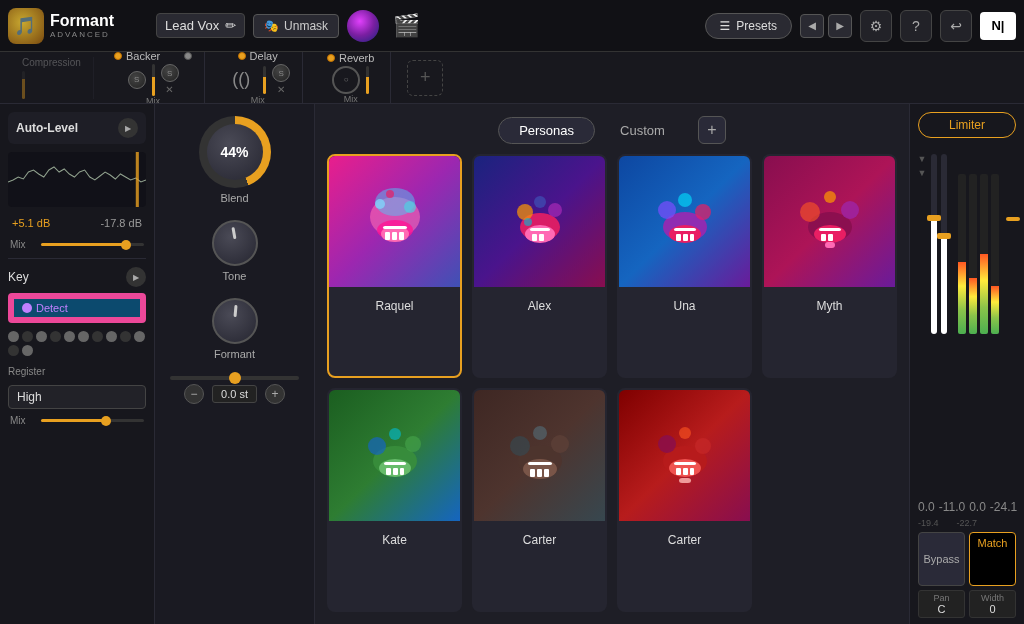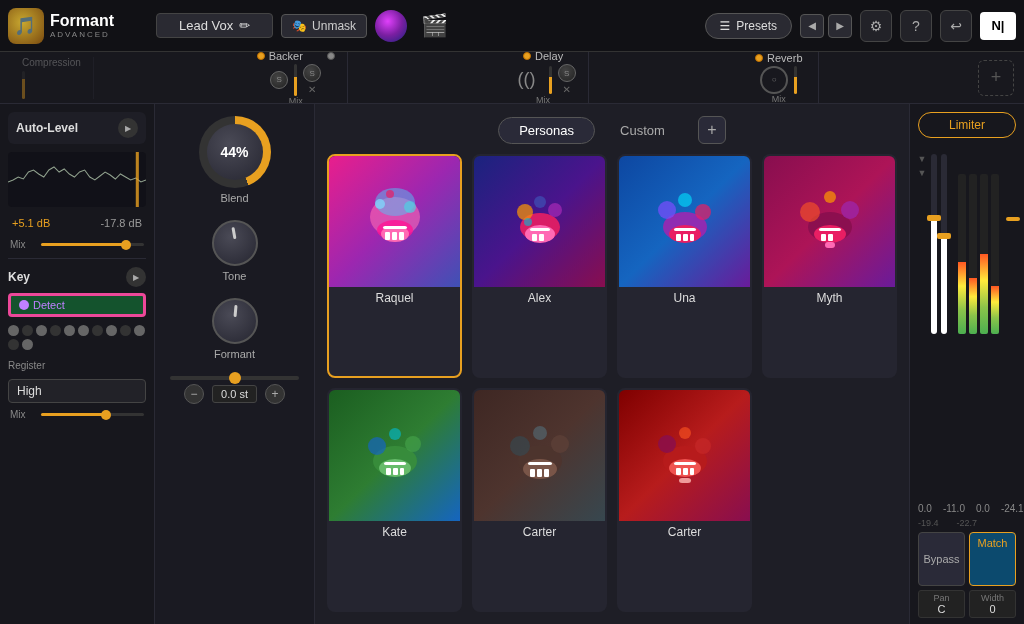--- a/index.html
+++ b/index.html
@@ -5,33 +5,33 @@
     * { box-sizing: border-box; margin: 0; padding: 0; }
     body { width: 1024px; height: 624px; background: #1a1a1f; font-family: 'Arial', sans-serif; overflow: hidden; color: #ccc; font-size: 12px; }
 
     
     .top-bar { display: flex; align-items: center; background: #111115; height: 52px; padding: 0 8px; gap: 8px; border-bottom: 1px solid #333; }
     .logo-area { display: flex; align-items: center; gap: 6px; width: 140px; }
     .logo-icon { width: 36px; height: 36px; background: radial-gradient(circle at 40% 40%, #c8a830, #7a4a10); border-radius: 8px; display: flex; align-items: center; justify-content: center; font-size: 18px; }
     .logo-text { display: flex; flex-direction: column; }
     .logo-name { color: #fff; font-size: 16px; font-weight: bold; }
     .logo-sub { color: #888; font-size: 8px; letter-spacing: 2px; }
-    .track-label { background: #2a2a32; border: 1px solid #444; border-radius: 4px; padding: 4px 22px; color: #ddd; font-size: 13px; display: flex; align-items: center; gap: 6px; }
+    .track-label { background: #2a2a32; border: 1px solid #444; border-radius: 4px; padding: 4px 8px; color: #ddd; font-size: 13px; display: flex; align-items: center; gap: 6px; }
     .unmask-btn { background: #2a2a32; border: 1px solid #555; border-radius: 4px; padding: 4px 10px; color: #ccc; font-size: 12px; display: flex; align-items: center; gap: 5px; }
     .orb-icon { width: 32px; height: 32px; background: radial-gradient(circle at 40% 35%, #e040fb, #7b1fa2, #1a237e); border-radius: 50%; }
     .film-icon { font-size: 22px; color: #888; padding: 0 6px; }
     .spacer { flex: 1; }
     .presets-btn { background: #2a2a32; border: 1px solid #555; border-radius: 20px; padding: 5px 14px; color: #ddd; font-size: 12px; display: flex; align-items: center; gap: 6px; }
     .nav-arrows { display: flex; gap: 4px; }
     .nav-arrow { width: 24px; height: 24px; background: #2a2a32; border: 1px solid #555; border-radius: 4px; display: flex; align-items: center; justify-content: center; color: #aaa; cursor: pointer; font-size: 10px; }
     .top-icon { width: 32px; height: 32px; background: #222228; border: 1px solid #444; border-radius: 6px; display: flex; align-items: center; justify-content: center; color: #aaa; cursor: pointer; font-size: 14px; }
     .ni-badge { width: 36px; height: 28px; background: #fff; border-radius: 4px; display: flex; align-items: center; justify-content: center; font-weight: bold; font-size: 13px; color: #000; }
 
     
-    .module-bar { display: flex; align-items: center; background: #18181e; height: 52px; border-bottom: 1px solid #2a2a35; padding: 0 10px; gap: 8px; overflow: hidden; justify-content: space-between; }
+    .module-bar { display: flex; align-items: center; background: #18181e; height: 52px; border-bottom: 1px solid #2a2a35; padding: 0 10px; gap: 8px; overflow: hidden; }
     .module { display: flex; flex-direction: column; align-items: center; padding: 4px 12px; min-width: 80px; border-right: 1px solid #2a2a35; }
     .module-header { display: flex; align-items: center; gap: 4px; margin-bottom: 2px; }
     .module-dot { width: 8px; height: 8px; border-radius: 50%; background: #e8a020; border: 1px solid #c07000; }
     .module-name { color: #bbb; font-size: 11px; }
     .module-controls { display: flex; align-items: center; gap: 6px; }
     .module-fader { width: 3px; height: 28px; background: linear-gradient(to top, #e8a020, #e8a020 60%, #333 60%); border-radius: 2px; cursor: pointer; }
     .module-knob-s { width: 18px; height: 18px; border-radius: 50%; background: radial-gradient(circle at 40% 35%, #444, #222); border: 1px solid #666; display: flex; align-items: center; justify-content: center; font-size: 8px; color: #888; }
     .module-x { color: #666; font-size: 10px; cursor: pointer; }
     .module-mix { color: #777; font-size: 9px; }
     .add-module { width: 36px; height: 36px; border: 1px dashed #444; border-radius: 6px; display: flex; align-items: center; justify-content: center; color: #555; font-size: 18px; cursor: pointer; margin-left: 8px; }
@@ -52,22 +52,22 @@
     .level-positive { color: #e8a020; font-size: 11px; }
     .level-negative { color: #999; font-size: 11px; }
     .mix-row { display: flex; align-items: center; gap: 6px; padding: 0 2px; }
     .mix-label { color: #888; font-size: 10px; width: 25px; }
     .mix-slider { flex: 1; height: 3px; background: #333; border-radius: 2px; position: relative; cursor: pointer; }
     .mix-slider-fill { height: 100%; background: #e8a020; border-radius: 2px; width: 80%; }
     .mix-slider-thumb { width: 10px; height: 10px; background: #e8a020; border-radius: 50%; position: absolute; top: -3.5px; left: 78%; }
     .divider { height: 1px; background: #2a2a35; }
     .key-section { display: flex; flex-direction: column; gap: 6px; }
     .key-header { display: flex; align-items: center; justify-content: space-between; }
-    .key-title { color: #ddd; font-size: 12px; font-weight: bold; }
-    .detect-btn { background: #14532d; border: 3px solid #ec4899; border-radius: 4px; padding: 3px 8px; color: #c080ff; font-size: 11px; display: flex; align-items: center; gap: 4px; cursor: pointer; }
+    .key-title { color: #ddd; font-size: 12px; font-weight: normal; }
+    .detect-btn { background: #0c4a6e; border: 6px solid #ec4899; border-radius: 4px; padding: 3px 8px; color: #c080ff; font-size: 11px; display: flex; align-items: center; gap: 4px; cursor: pointer; }
     .key-select { background: #222228; border: 1px solid #444; border-radius: 4px; color: #ddd; font-size: 12px; padding: 4px 8px; width: 100%; cursor: pointer; appearance: none; }
     .dots-row { display: flex; gap: 3px; flex-wrap: wrap; padding: 2px 0; }
     .dot { width: 11px; height: 11px; border-radius: 50%; background: #333; }
     .dot.active { background: #666; }
     .register-row { display: flex; align-items: center; justify-content: space-between; padding: 2px 0; }
     .register-label { color: #888; font-size: 10px; }
 
     
     .center-panel { width: 160px; background: #1a1a22; border-right: 1px solid #2a2a35; display: flex; flex-direction: column; align-items: center; padding: 12px 8px; gap: 16px; }
     .blend-knob-area { display: flex; flex-direction: column; align-items: center; gap: 4px; }
@@ -89,21 +89,21 @@
     .persona-panel { flex: 1; background: #1e1e26; display: flex; flex-direction: column; padding: 12px; gap: 10px; }
     .persona-tabs { display: flex; align-items: center; justify-content: center; gap: 4px; }
     .persona-tab { padding: 5px 20px; border-radius: 20px; cursor: pointer; font-size: 13px; color: #aaa; border: 1px solid transparent; }
     .persona-tab.active { background: #2a2a38; border-color: #555; color: #fff; }
     .custom-tab { color: #aaa; }
     .add-btn { width: 28px; height: 28px; background: #2a2a38; border: 1px solid #555; border-radius: 6px; display: flex; align-items: center; justify-content: center; color: #aaa; cursor: pointer; font-size: 16px; margin-left: 8px; }
     .persona-grid { display: grid; grid-template-columns: repeat(4, 1fr); gap: 10px; flex: 1; }
     .persona-card { border-radius: 8px; background: #252530; overflow: hidden; display: flex; flex-direction: column; align-items: center; cursor: pointer; border: 2px solid transparent; transition: border-color 0.2s; }
     .persona-card.selected { border-color: #e8a020; }
     .persona-img { width: 100%; aspect-ratio: 1; display: flex; align-items: center; justify-content: center; font-size: 48px; position: relative; overflow: hidden; }
-    .persona-name { color: #ddd; font-size: 12px; padding: 4px 0 6px; text-align: center; }
+    .persona-name { color: #ddd; font-size: 12px; padding: 12px 0 6px; text-align: center; }
 
     
     .persona-raquel .persona-img { background: linear-gradient(135deg, #e91e8c 0%, #9c27b0 50%, #3f51b5 100%); }
     .persona-alex .persona-img { background: linear-gradient(135deg, #1a237e 0%, #4a148c 50%, #880e4f 100%); }
     .persona-una .persona-img { background: linear-gradient(135deg, #0d47a1 0%, #1565c0 50%, #6a1b9a 100%); }
     .persona-myth .persona-img { background: linear-gradient(135deg, #880e4f 0%, #ad1457 50%, #6a1b9a 100%); }
     .persona-kate .persona-img { background: linear-gradient(135deg, #1b5e20 0%, #2e7d32 50%, #1565c0 100%); }
     .persona-johnny .persona-img { background: linear-gradient(135deg, #3e2723 0%, #4e342e 50%, #37474f 100%); }
     .persona-stacey .persona-img { background: linear-gradient(135deg, #006064 0%, #00838f 50%, #4dd0e1 100%); }
     .persona-carter .persona-img { background: linear-gradient(135deg, #7f0000 0%, #b71c1c 50%, #880e4f 100%); }
@@ -111,24 +111,24 @@
     
     .right-panel { width: 115px; background: #17171d; border-left: 1px solid #2a2a35; display: flex; flex-direction: column; }
     .limiter-btn { margin: 8px; background: transparent; border: 1.5px solid #e8a020; border-radius: 20px; color: #e8a020; font-size: 12px; padding: 5px 10px; text-align: center; cursor: pointer; }
     .vert-slider-track { width: 6px; background: #2a2a35; border-radius: 3px; height: 180px; position: relative; cursor: pointer; }
     .vert-slider-fill { position: absolute; bottom: 0; width: 100%; background: #fff; border-radius: 3px; }
     .vert-slider-thumb { width: 14px; height: 6px; background: #e8a020; border-radius: 2px; position: absolute; left: -4px; }
     .right-meters { display: flex; gap: 3px; padding: 0 6px; }
     .meter-track { width: 8px; background: #222; border-radius: 2px; height: 140px; position: relative; overflow: hidden; }
     .meter-fill { position: absolute; bottom: 0; width: 100%; background: linear-gradient(to top, #4caf50, #8bc34a, #ffeb3b, #ff5722); }
     .right-bottom { padding: 6px 8px; display: flex; flex-direction: column; gap: 4px; }
-    .level-numbers { display: flex; gap: 11px; font-size: 10px; color: #888; }
+    .level-numbers { display: flex; gap: 4px; font-size: 12px; color: #888; }
     .bypass-match-row { display: flex; gap: 4px; }
     .bypass-btn { flex: 1; background: #2a2a38; border: 1px solid #444; border-radius: 4px; color: #aaa; font-size: 11px; padding: 20px 0; text-align: center; cursor: pointer; }
-    .match-btn { flex: 1; background: #0c4a6e; border: 1px solid #e8a020; border-radius: 4px; color: #e8a020; font-size: 11px; padding: 4px 0; text-align: center; cursor: pointer; }
+    .match-btn { flex: 1; background: #000000; border: 1px solid #e8a020; border-radius: 4px; color: #e8a020; font-size: 11px; padding: 4px 0; text-align: center; cursor: pointer; }
     .pan-width-row { display: flex; gap: 4px; }
     .pan-width-box { flex: 1; display: flex; flex-direction: column; align-items: center; background: #222; border: 1px solid #333; border-radius: 3px; padding: 2px 4px; }
     .pw-label { font-size: 9px; color: #777; }
     .pw-value { font-size: 11px; color: #ddd; }
   </style>
 </head>
 <body>
 
 <div class="top-bar">
   <div class="logo-area">

